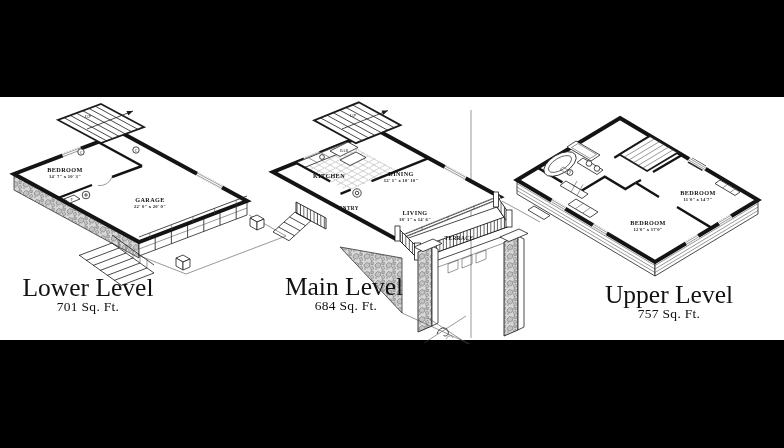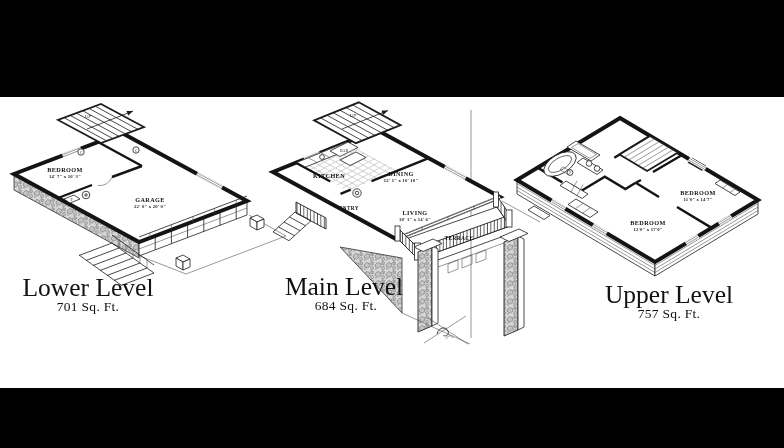--- a/index.html
+++ b/index.html
@@ -1,20 +1,20 @@
 <!DOCTYPE html>
 <html><head>
 <meta charset="utf-8">
 <style>
   html,body{margin:0;padding:0;background:#000;}
   body{width:784px;height:448px;overflow:hidden;position:relative;font-family:"Liberation Serif", serif;}
   .letterbox{position:absolute;left:0;width:784px;background:#000;}
   #bar-top{top:0;height:97px;}
   #bar-bottom{top:347px;height:101px;}
-  #canvas{position:absolute;left:0;top:97px;width:784px;height:291px;background:#fff;}
+  #canvas{position:absolute;left:0;top:97px;width:784px;height:243px;background:#fff;}
   svg{display:block;}
   .wall{fill:#ffffff;stroke:#141414;stroke-width:4;stroke-linejoin:miter;}
   .iwall{stroke:#141414;stroke-width:2.4;fill:none;}
   .thin{stroke:#1c1c1c;stroke-width:0.8;fill:none;}
   .hair{stroke:#444;stroke-width:0.55;fill:none;}
   .fixt{fill:#ffffff;stroke:#1c1c1c;stroke-width:0.8;}
   .blockq{fill:#ffffff;stroke:#1c1c1c;stroke-width:1.8;}
   .roomlbl{font-family:"Liberation Serif",serif;font-weight:700;font-size:6.2px;letter-spacing:0.4px;fill:#111;text-anchor:middle;}
   .roomdim{font-family:"Liberation Serif",serif;font-weight:600;font-size:4.7px;letter-spacing:0.2px;fill:#222;text-anchor:middle;}
   .uplbl{font-family:"Liberation Serif",serif;font-style:italic;font-size:5px;fill:#222;text-anchor:middle;}

